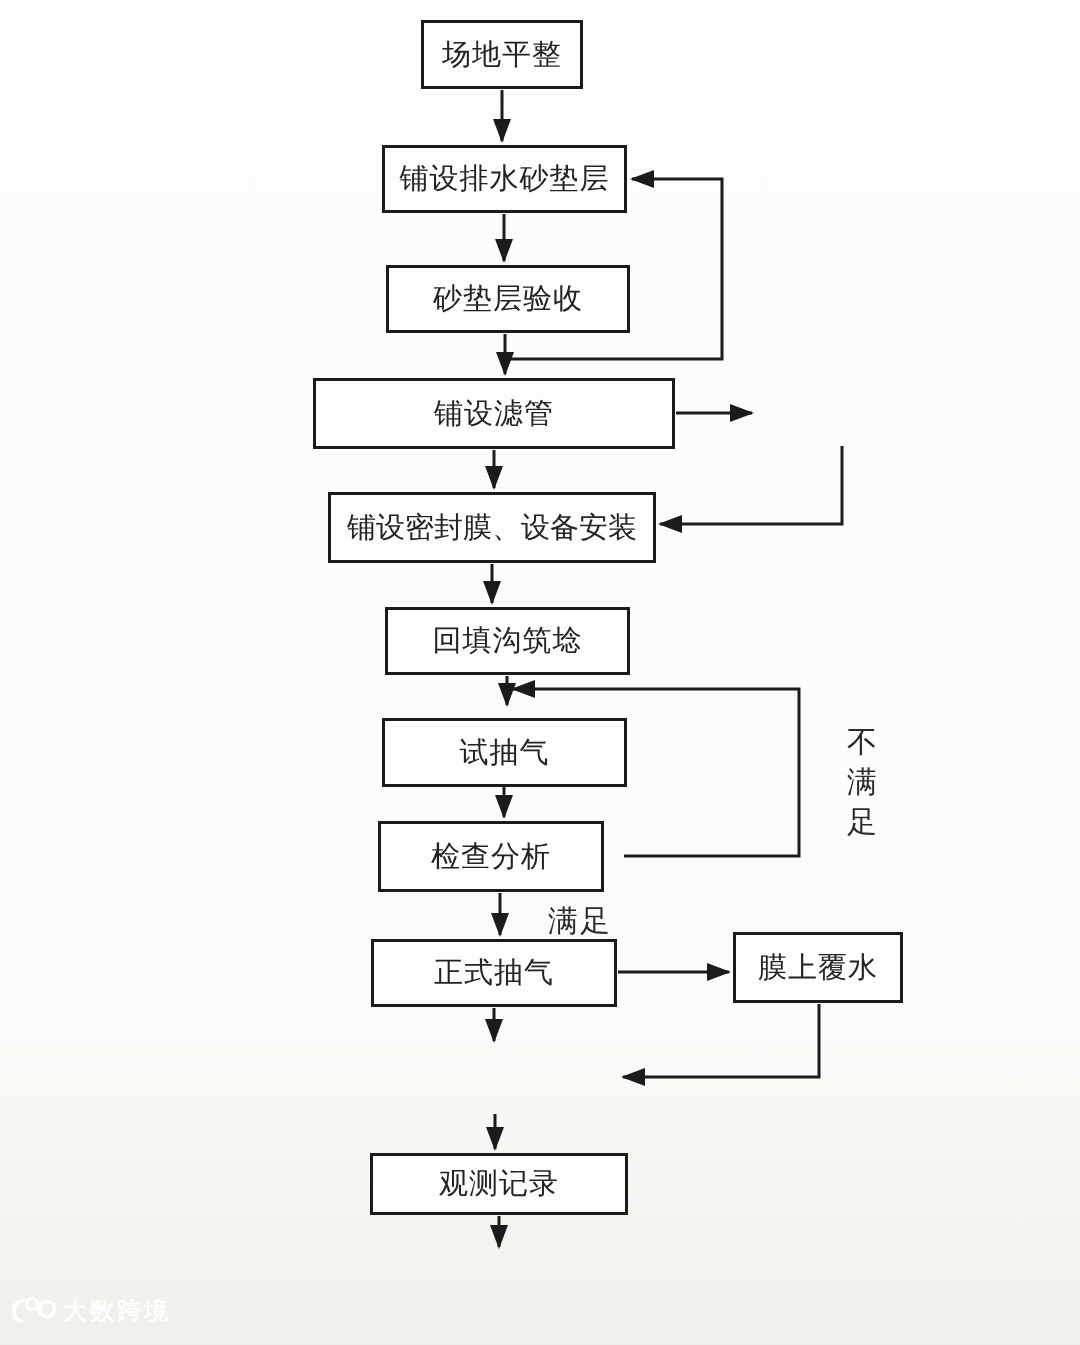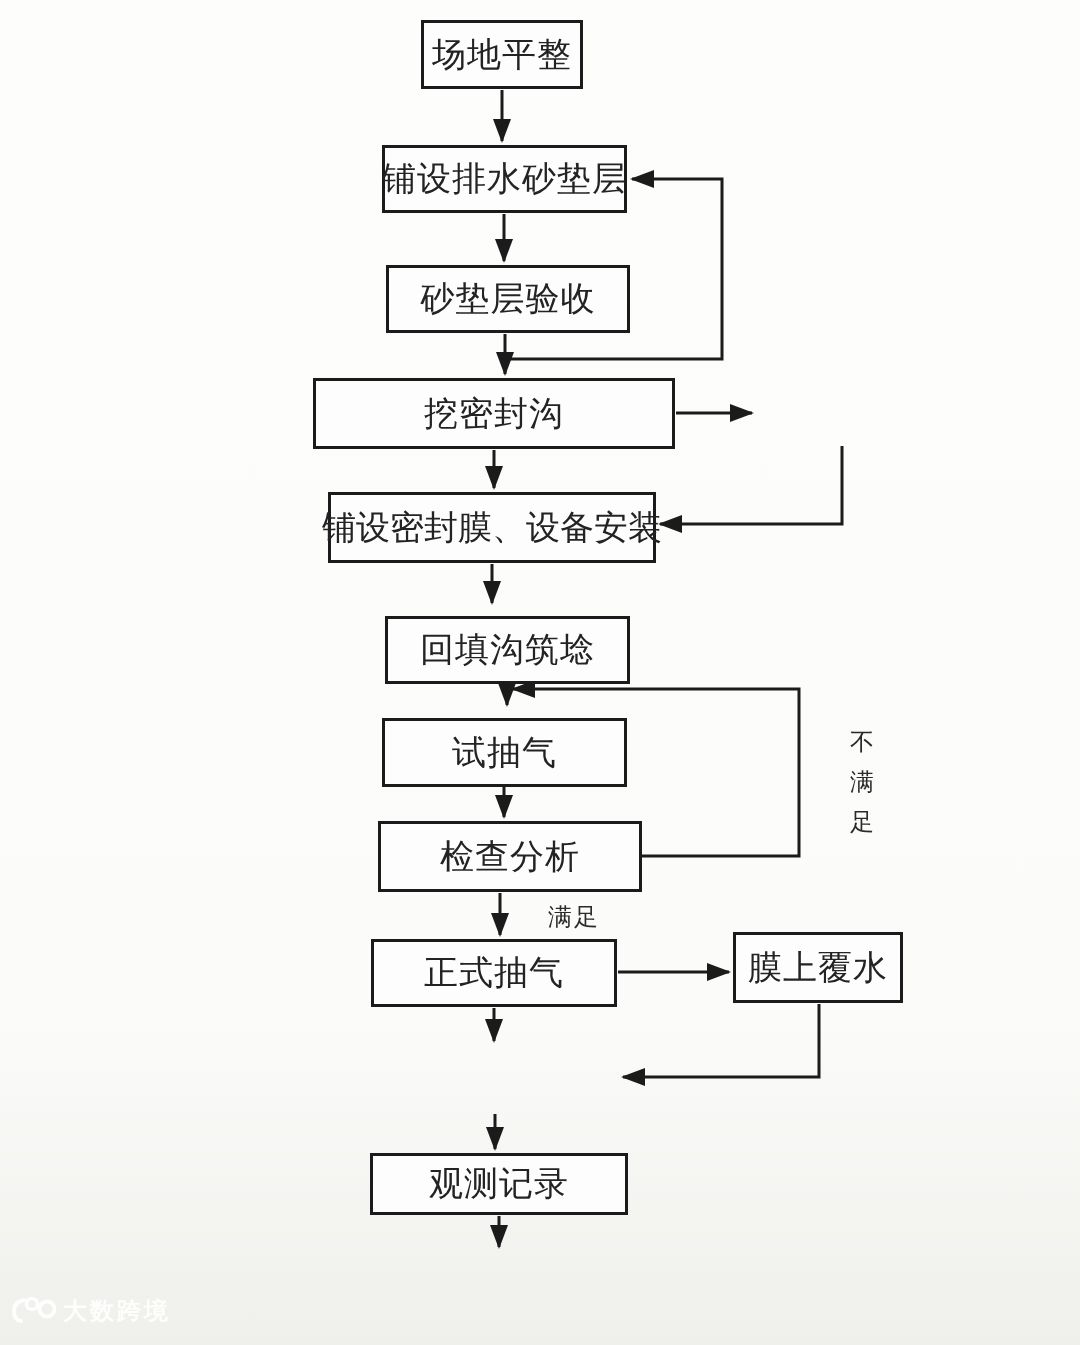--- a/index.html
+++ b/index.html
@@ -9,28 +9,28 @@
     background:linear-gradient(to bottom,#fdfdfc 0%,#fbfbf9 76%,#efefec 100%);
     font-family:"Liberation Serif","DejaVu Serif",serif;
     overflow:hidden;
   }
   .node{
     position:absolute;
     background:#fdfdfd;
     border:3px solid #1b1b1b;
     display:flex;align-items:center;justify-content:center;
     box-sizing:border-box;
-    font-size:34px;color:#232323;
+    font-size:29px;color:#232323;
     letter-spacing:1px;
     white-space:nowrap;
   }
   #edges{position:absolute;left:0;top:0;pointer-events:none;}
   #edges polyline{fill:none;stroke:#1b1b1b;stroke-width:3px;}
   .edge-label{
-    position:absolute;color:#2a2a2a;font-size:24px;letter-spacing:2px;
+    position:absolute;color:#2a2a2a;font-size:30px;letter-spacing:2px;
   }
   .edge-label.vertical{
     width:32px;line-height:40px;text-align:center;letter-spacing:0;
     word-break:break-all;white-space:normal;
   }
   #watermark{
     position:absolute;left:10px;top:1294px;
     display:flex;align-items:center;gap:7px;
     color:rgba(255,255,255,0.92);
     opacity:0.95;
@@ -69,30 +69,30 @@
     <polyline points="495,1114 495,1149" marker-end="url(#arrow)"></polyline>
     <polyline points="499,1216 499,1247" marker-end="url(#arrow)"></polyline>
   </svg>
 
   <div class="node" style="left:421px;top:20px;width:162px;height:69px;">场地平整</div>
 
   <div class="node" style="left:382px;top:145px;width:245px;height:68px;">铺设排水砂垫层</div>
 
   <div class="node" style="left:386px;top:265px;width:244px;height:68px;">砂垫层验收</div>
 
-  <div class="node" style="left:313px;top:378px;width:362px;height:71px;">挖密封沟</div>
+  <div class="node" style="left:313px;top:378px;width:362px;height:71px;">铺设滤管</div>
 
 
   <div class="node" style="left:328px;top:492px;width:328px;height:71px;letter-spacing:0;">铺设密封膜、设备安装</div>
 
-  <div class="node" style="left:385px;top:607px;width:245px;height:68px;margin-top:9px;">回填沟筑埝</div>
+  <div class="node" style="left:385px;top:607px;width:245px;height:68px;">回填沟筑埝</div>
 
   <div class="node" style="left:382px;top:709px;width:245px;height:69px;margin-top:9px;">试抽气</div>
 
-  <div class="node" style="left:378px;top:821px;width:264px;height:71px;">检查分析</div>
+  <div class="node" style="left:378px;top:821px;width:226px;height:71px;">检查分析</div>
 
   <div class="node" style="left:371px;top:939px;width:246px;height:68px;">正式抽气</div>
 
   <div class="node" style="left:733px;top:932px;width:170px;height:71px;">膜上覆水</div>
 
 
   <div class="node" style="left:370px;top:1153px;width:258px;height:62px;">观测记录</div>
 
 
   <div class="edge-label vertical" style="left:846px;top:722px;">不满足</div>

